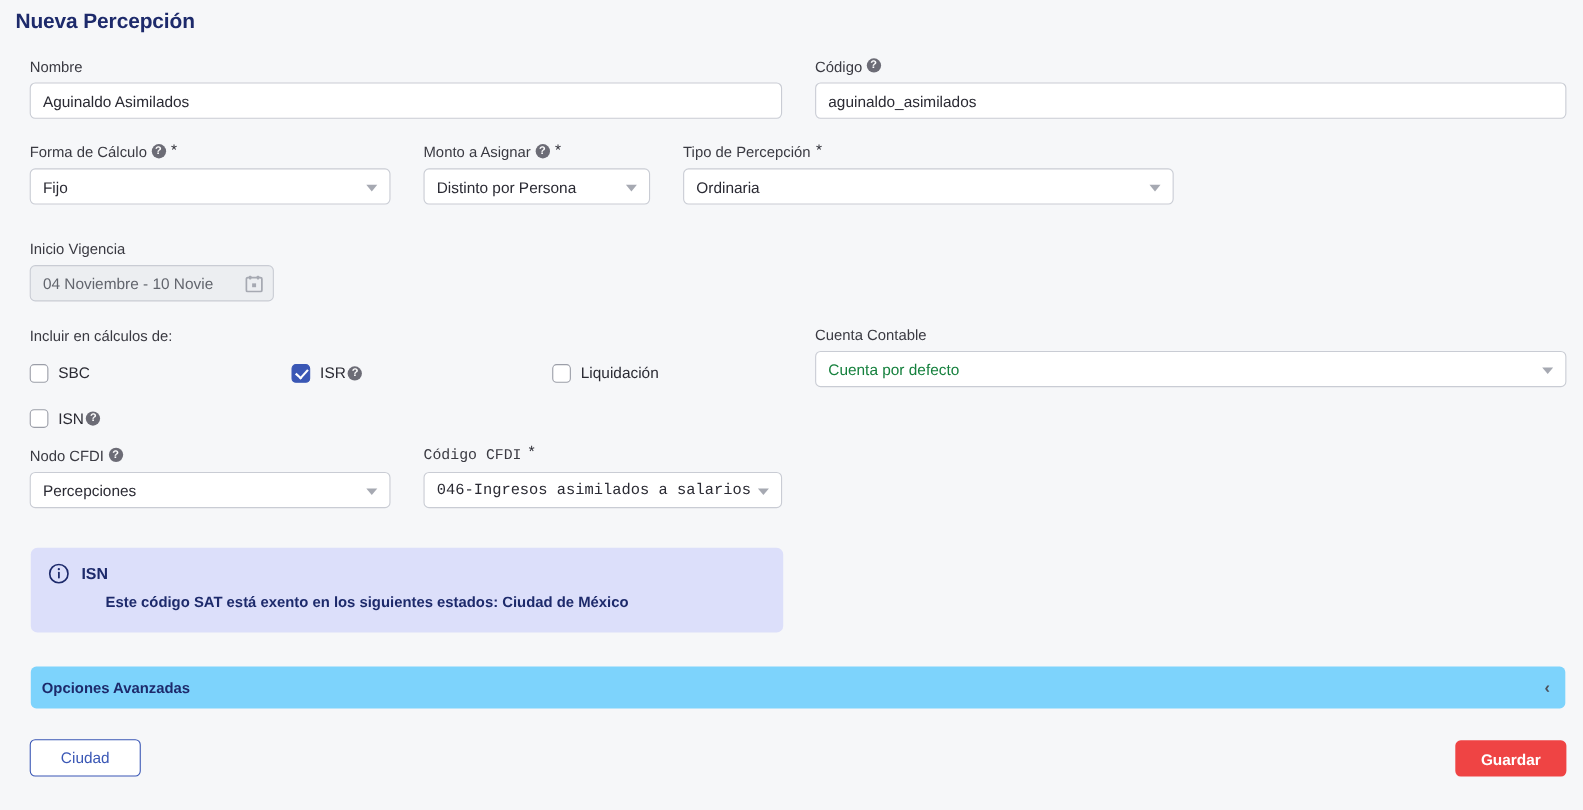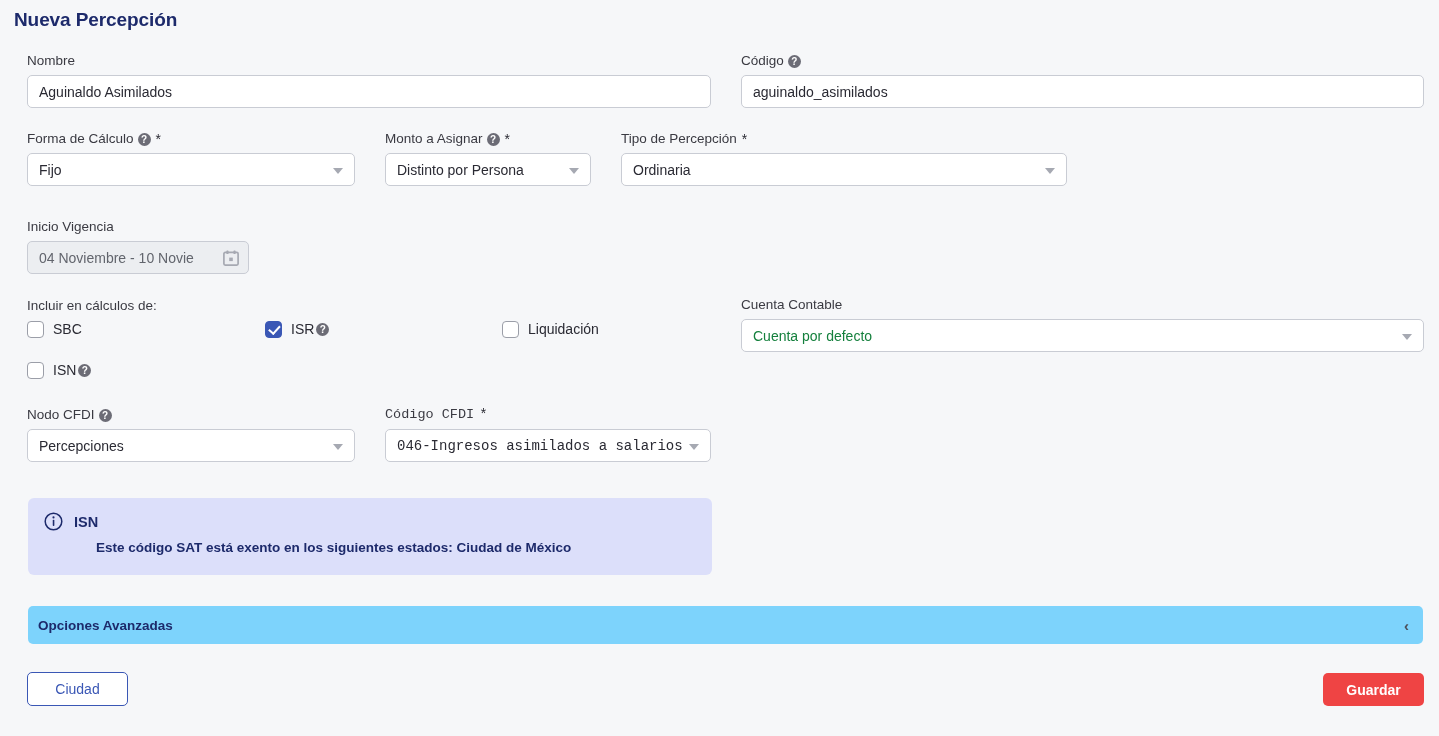--- a/index.html
+++ b/index.html
@@ -31,21 +31,20 @@
   }
 
   
   .field-label {
     font-size: 13.5px;
     color: #3a3a42;
     line-height: 16px;
     margin-bottom: 6px;
     white-space: nowrap;
     display: flex;
-    align-items: center;
     gap: 4px;
   }
   .req-star {
     color: #2a2a33;
     font-size: 14px;
     line-height: 10px;
     margin-left: 1px;
   }
 
   
@@ -142,21 +141,21 @@
   .f-vigencia { position: absolute; left: 27px;  top: 219px; width: 240px; }
   .f-incluir  { position: absolute; left: 27px;  top: 298px; width: 690px; }
   .f-cuenta   { position: absolute; left: 741px; top: 297px; width: 683px; }
   .f-nodo     { position: absolute; left: 27px;  top: 407px; width: 328px; }
   .f-codcfdi  { position: absolute; left: 385px; top: 407px; width: 326px; font-family: Liberation Mono, monospace; }
 
   
   .group-label {
     font-size: 13.5px;
     color: #3a3a42;
-    margin-bottom: 4px;
+    margin-bottom: 14px;
   }
   .cb-row {
     display: flex;
     align-items: center;
     height: 24px;
     margin-bottom: 17px;
   }
   .cb-cell {
     display: flex;
     align-items: center;

